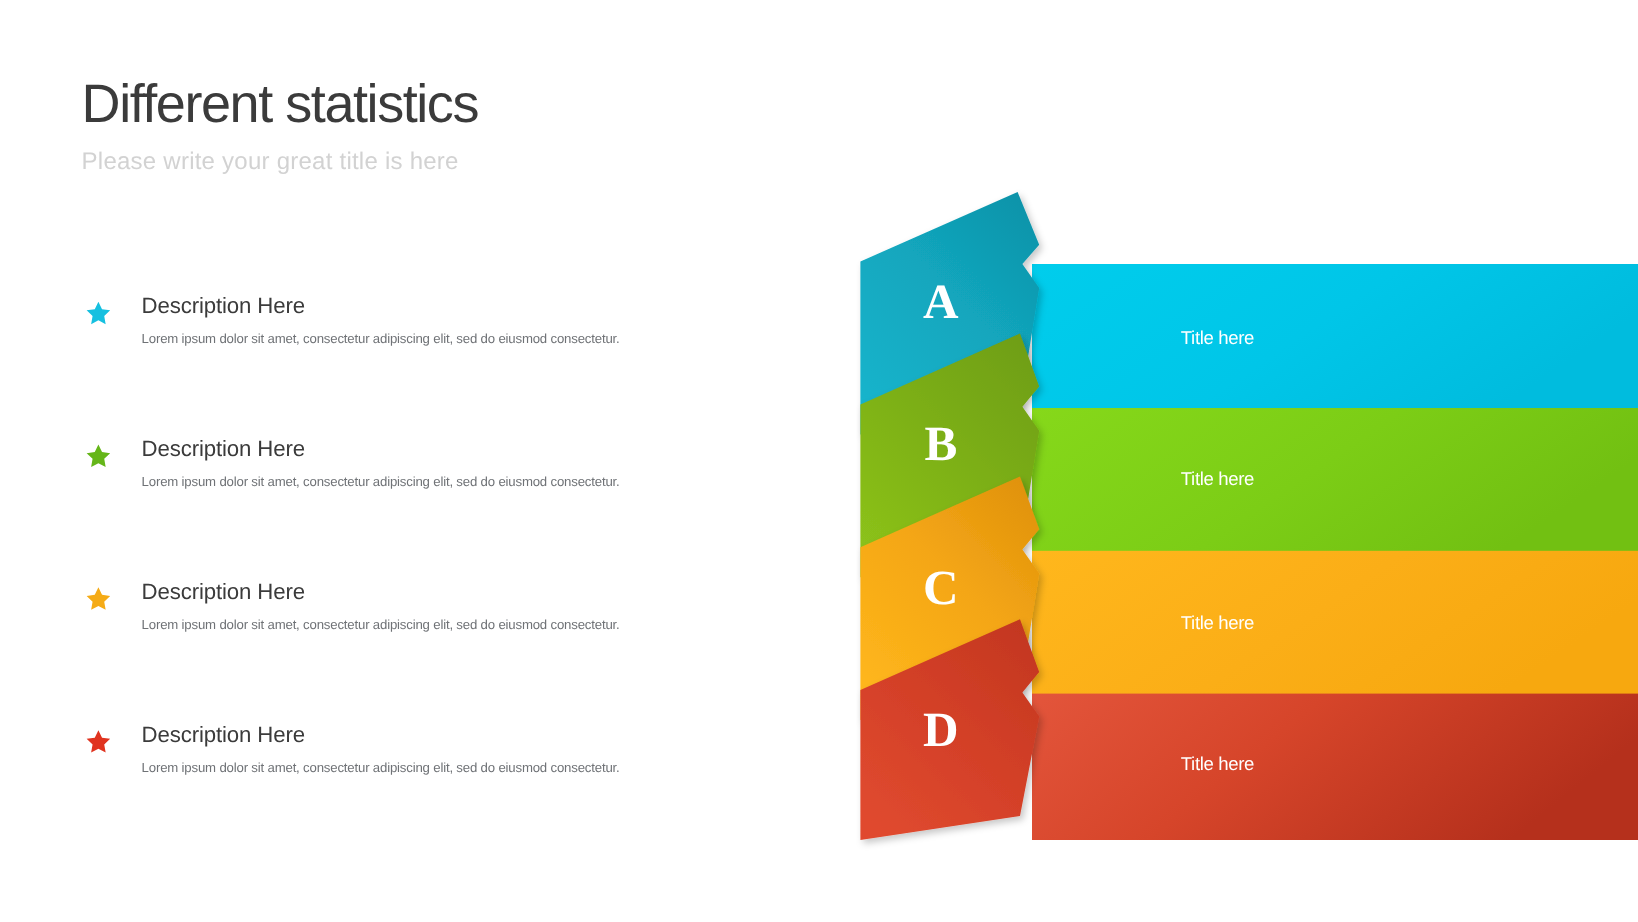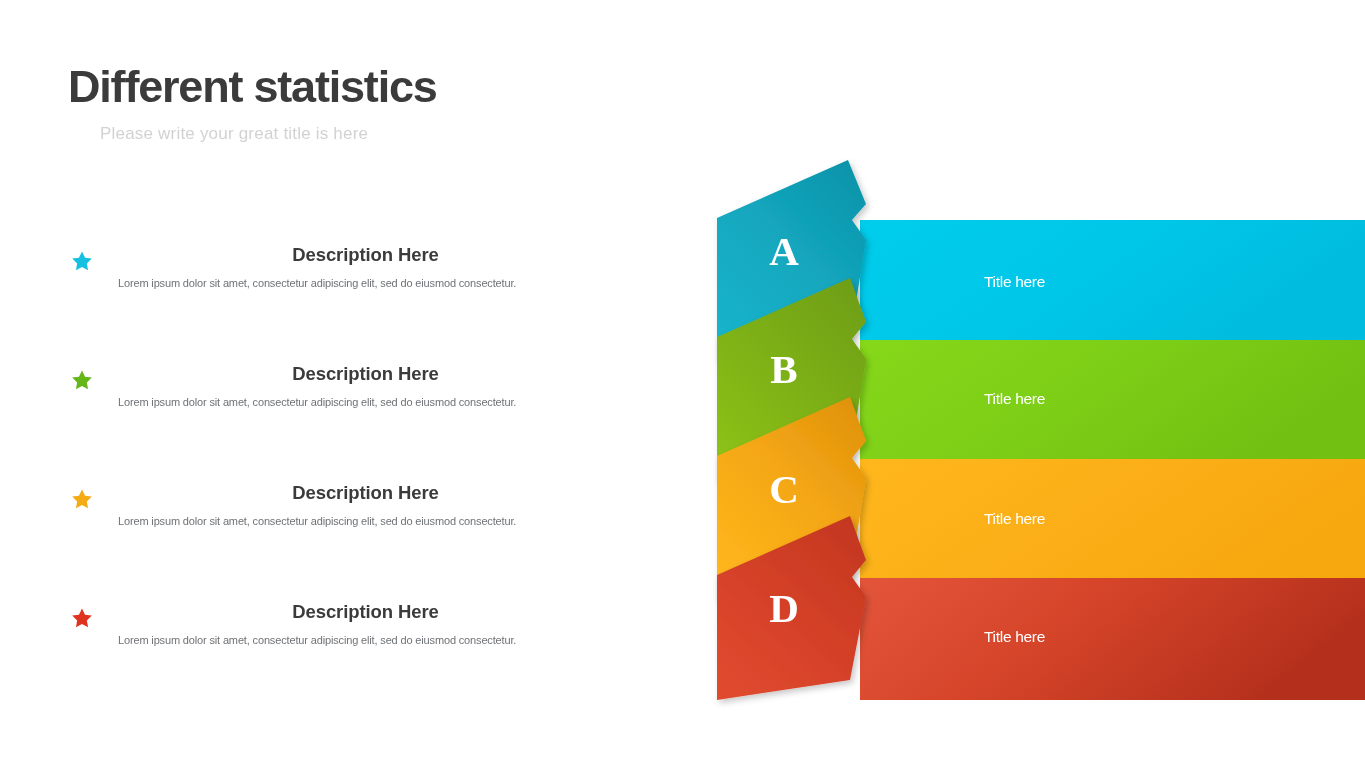--- a/index.html
+++ b/index.html
@@ -22,33 +22,32 @@
 
   
   #header {
     position: absolute;
     left: 68px;
     top: 62px;
     width: 600px;
   }
   #page-title {
     font-size: 45px;
-    font-weight: bold;
+    font-weight: normal;
     color: #3b3b3b;
     letter-spacing: -1.2px;
     line-height: 1.1;
     white-space: nowrap;
   }
   #page-subtitle {
     margin-top: 12px;
-    font-size: 17px;
+    font-size: 20px;
     color: #d2d2d2;
     letter-spacing: 0.2px;
     font-weight: 400;
-    margin-left: 32px;
   }
 
   
   #desc-list {
     position: absolute;
     left: 68px;
     top: 243px;
     width: 545px;
   }
   .desc-item {
@@ -59,25 +58,24 @@
   .star-icon {
     position: absolute;
     left: 3px;
     top: 7px;
     width: 22px;
     height: 22px;
     display: block;
   }
   .desc-heading {
     font-size: 18.5px;
-    font-weight: bold;
+    font-weight: normal;
     color: #3b3b3b;
     line-height: 1.35;
     letter-spacing: -0.1px;
-    text-align: center;
   }
   .desc-body {
     margin-top: 7px;
     font-size: 11px;
     color: #6f7276;
     line-height: 1.62;
     letter-spacing: -0.15px;
     max-width: 470px;
   }
 

